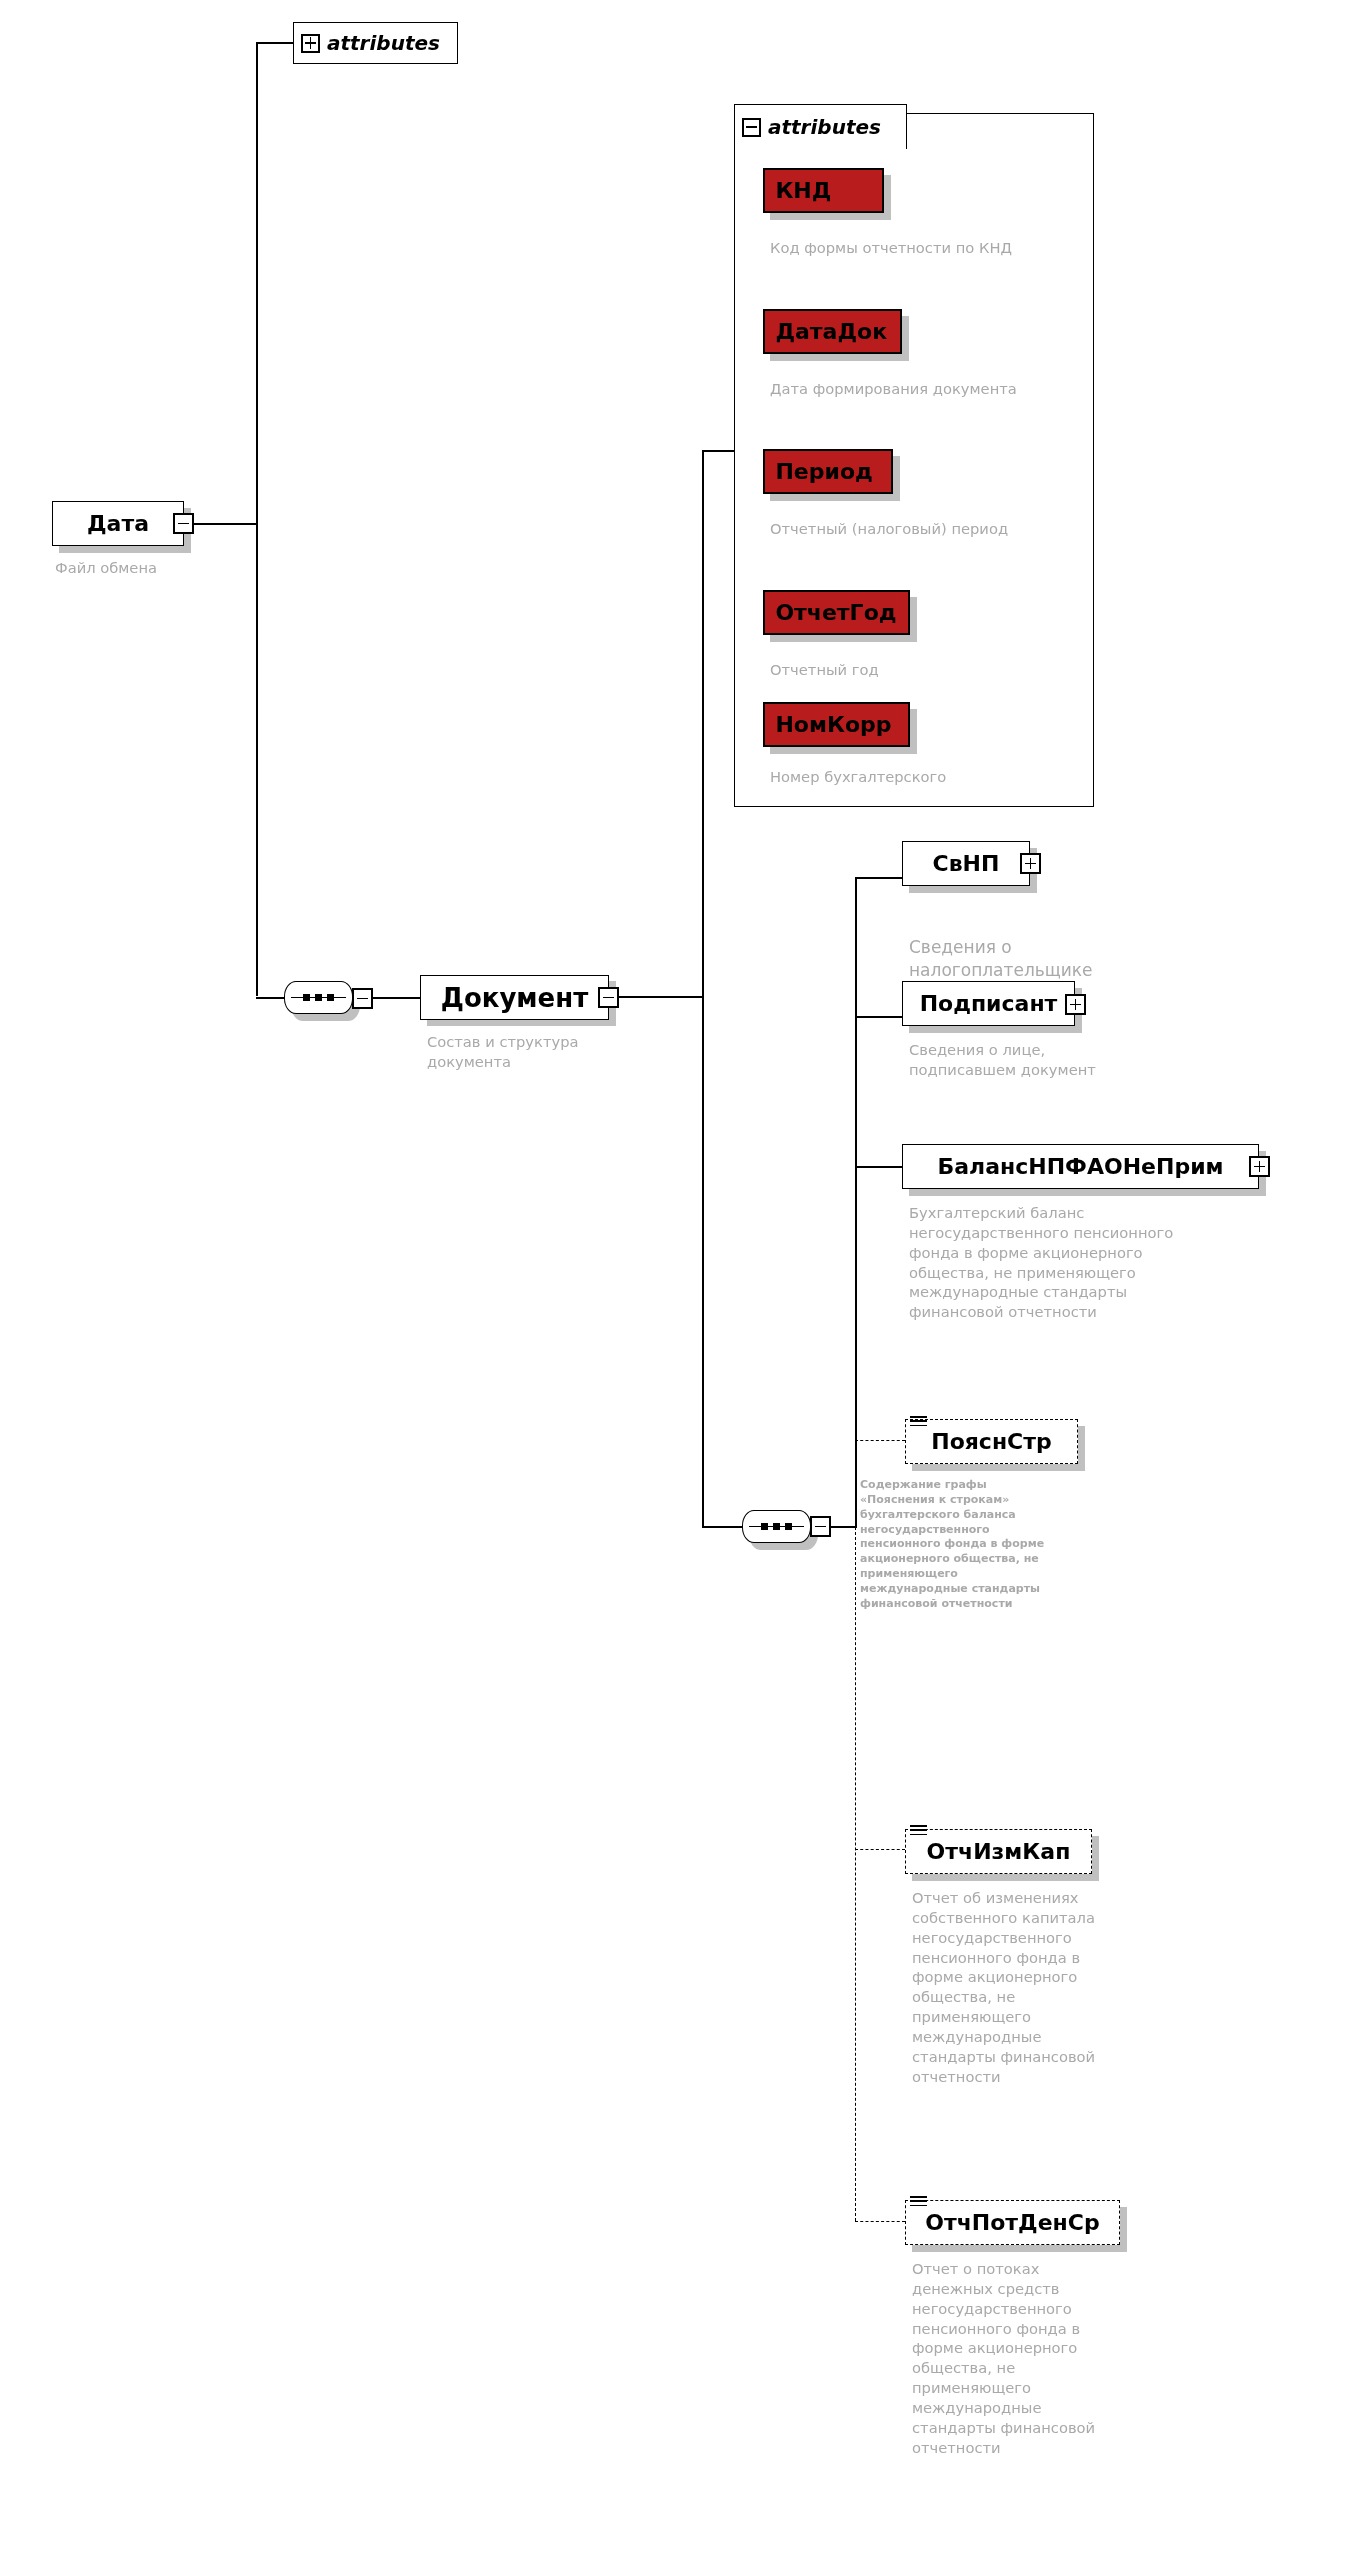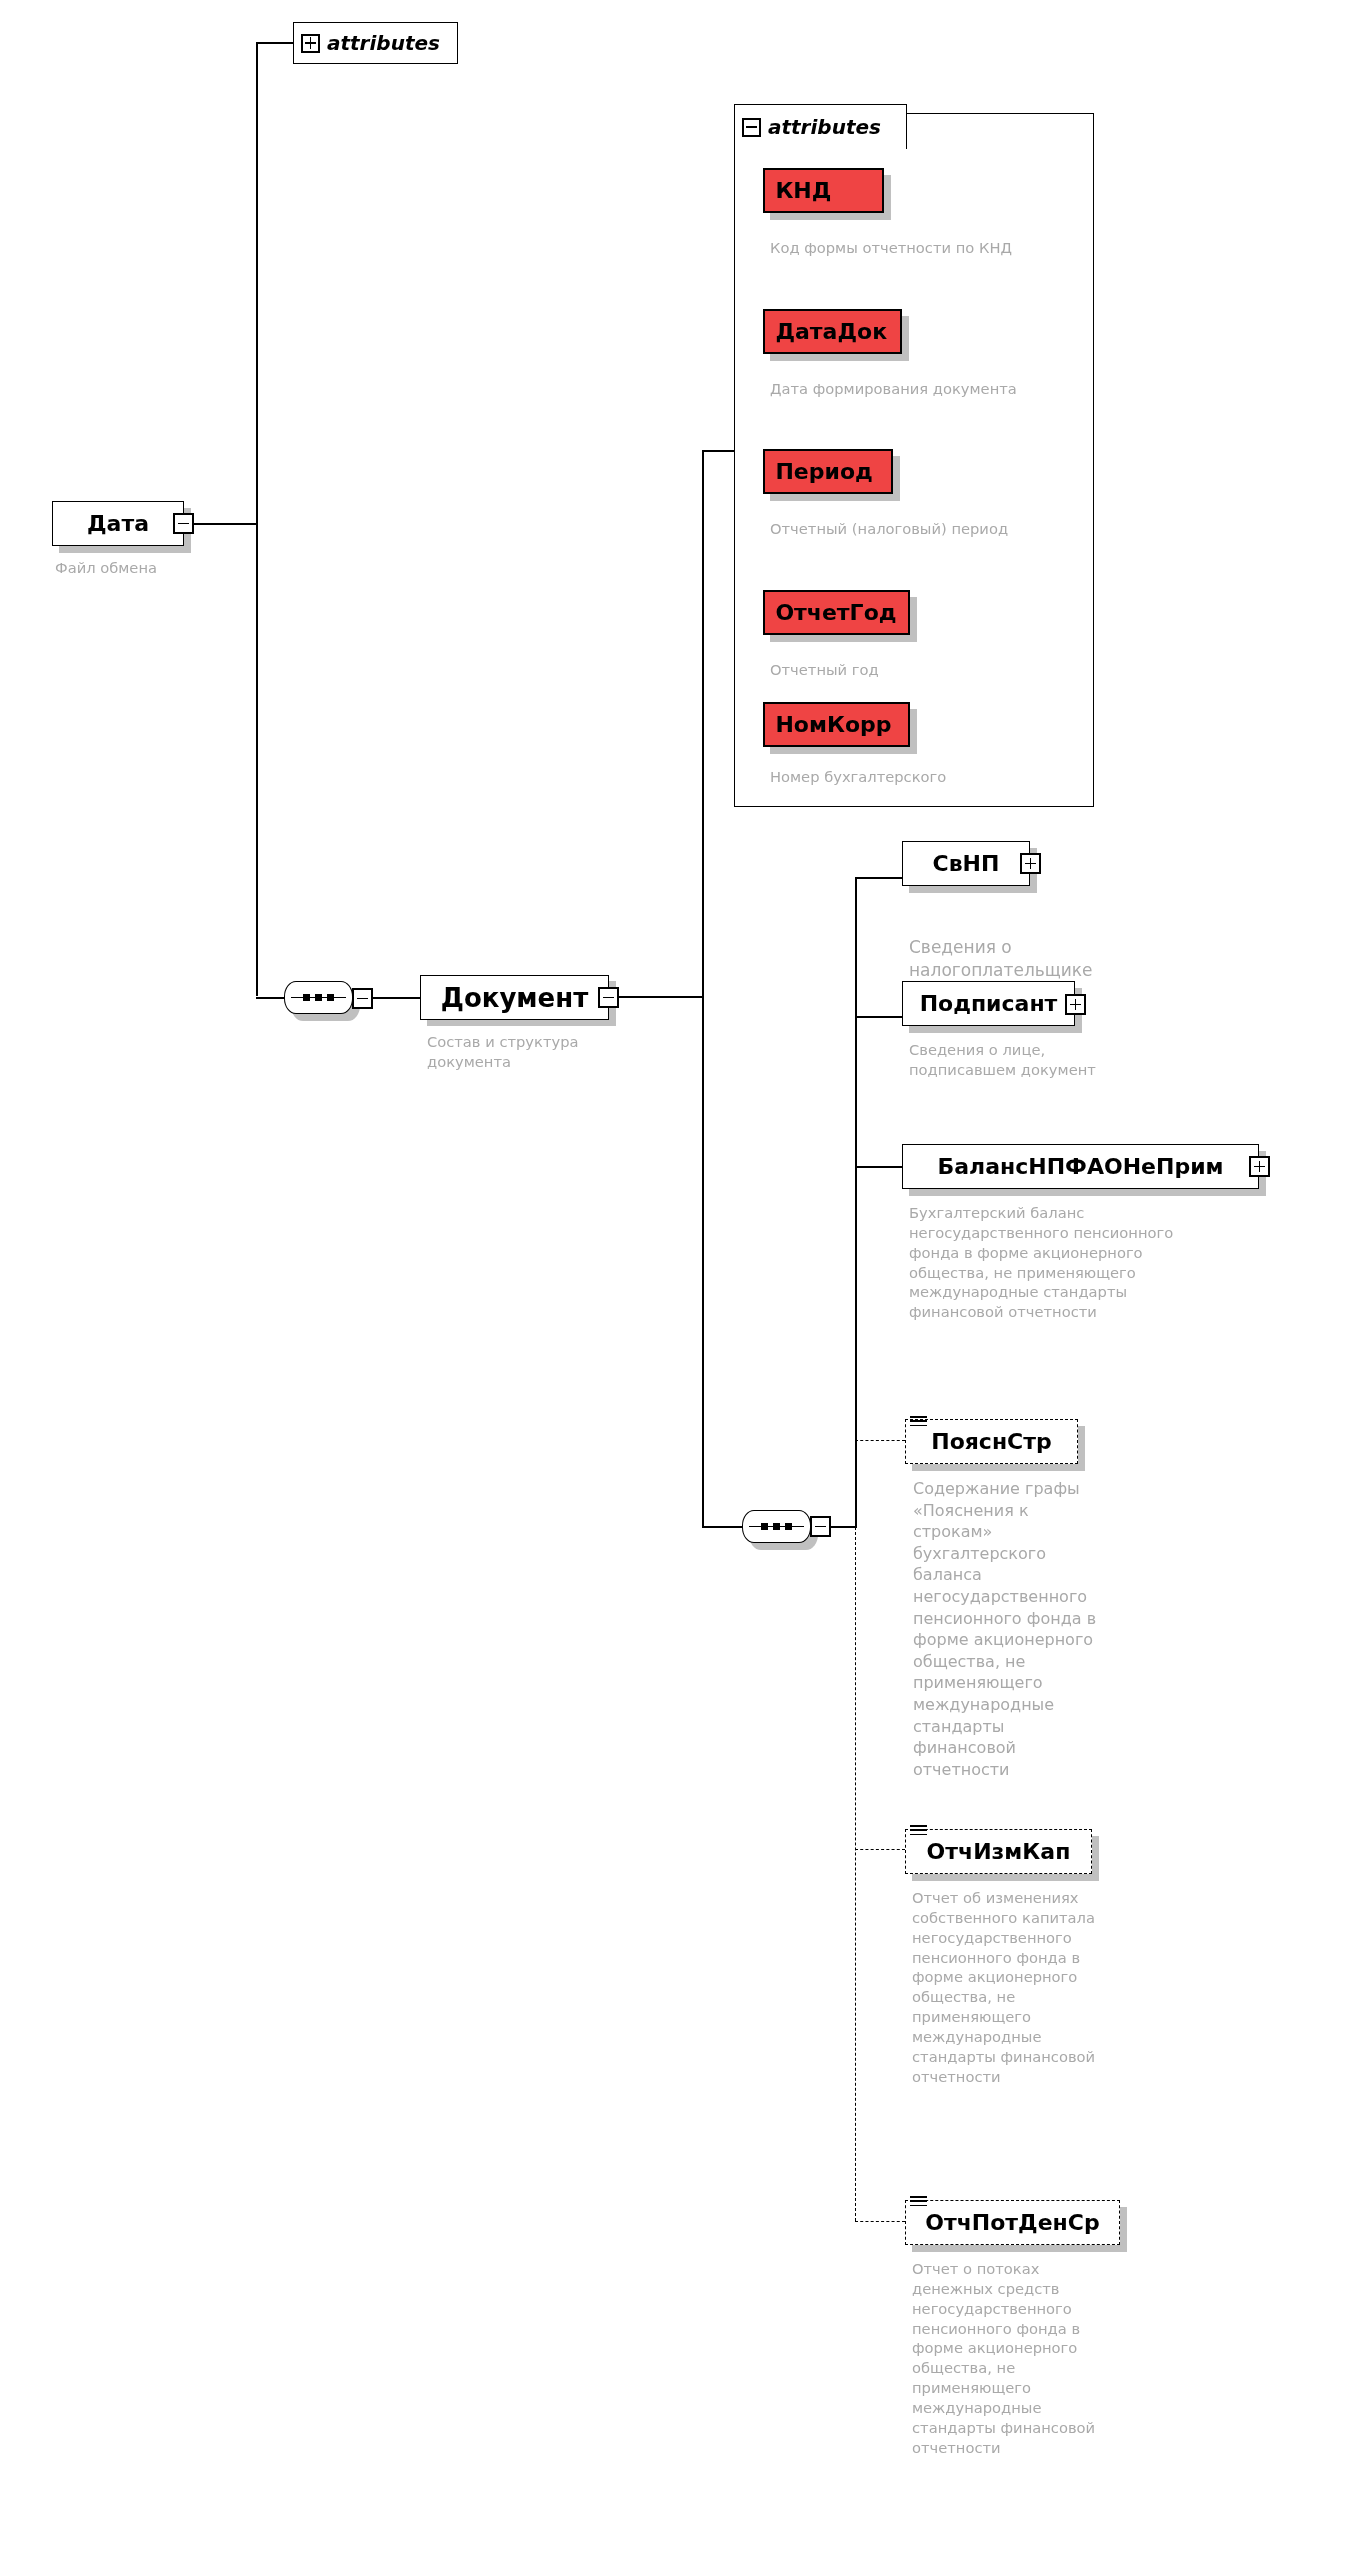--- a/index.html
+++ b/index.html
@@ -167,21 +167,21 @@
     left: 50%;
     width: 1.7px;
     margin-left: -0.9px;
     background: #000000;
   }
 
   
   .attr-node {
     position: absolute;
     box-sizing: border-box;
-    background: #ef4444;
+    background: #b91c1c;
     border: 2.6px solid #000000;
     display: flex;
     align-items: center;
     font-weight: bold;
     color: #000000;
     white-space: nowrap;
     z-index: 5;
   }
   .attr-node .lbl { padding: 0 10.4px; line-height: 1; }
 
@@ -366,21 +366,21 @@
   <div class="dln h" style="left:855px; top:1440px; width:50px;"></div>
   <div class="shadow" style="left:912px; top:1426px; width:173px; height:45px;"></div>
   <div class="node dashed" style="left:905px; top:1419px; width:173px; height:45px; font-size:22px;">
     <span class="lbl">ПояснСтр</span>
   </div>
   <div class="tmark" style="left:910px; top:1416px;">
       <i></i>
       <i></i>
       <i></i>
     </div>
-  <div class="desc" style="left:913px; top:1478px; width:186px; font-size:16px;">Содержание графы «Пояснения к строкам» бухгалтерского баланса негосударственного пенсионного фонда в форме акционерного общества, не применяющего международные стандарты финансовой отчетности</div>
+  <div class="desc" style="left:860px; top:1478px; width:186px; font-size:11px;font-weight:bold;">Содержание графы «Пояснения к строкам» бухгалтерского баланса негосударственного пенсионного фонда в форме акционерного общества, не применяющего международные стандарты финансовой отчетности</div>
 
   <div class="dln h" style="left:855px; top:1849px; width:50px;"></div>
   <div class="shadow" style="left:912px; top:1836px; width:187px; height:45px;"></div>
   <div class="node dashed" style="left:905px; top:1829px; width:187px; height:45px; font-size:22px;">
     <span class="lbl">ОтчИзмКап</span>
   </div>
   <div class="tmark" style="left:910px; top:1825px;">
       <i></i>
       <i></i>
       <i></i>

